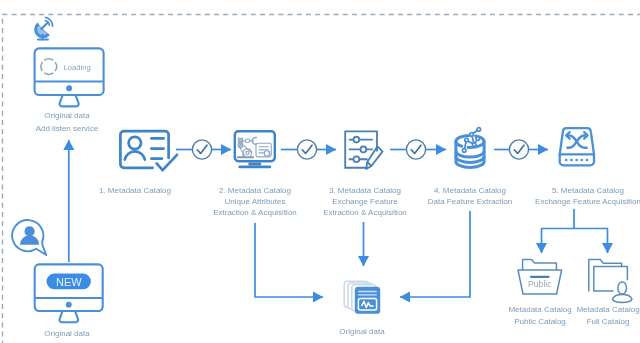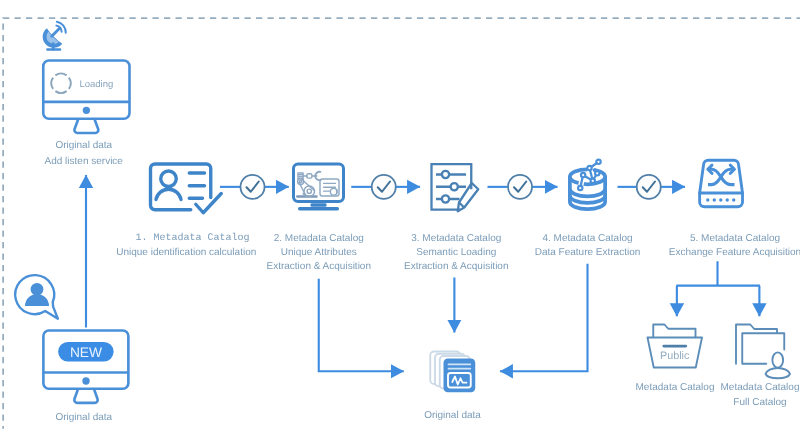--- a/index.html
+++ b/index.html
@@ -223,29 +223,28 @@
       <circle cx="519.0" cy="137.5" r="9.6"></circle>
     </g>
     <g fill="none" stroke="#3f7097" stroke-width="1.6" stroke-linecap="round" stroke-linejoin="round">
       <path d="M197.2 137.8 L200.6 141.4 L207.0 133.2"></path>
       <path d="M302.2 137.8 L305.6 141.4 L312.0 133.2"></path>
       <path d="M411.2 137.8 L414.6 141.4 L421.0 133.2"></path>
       <path d="M514.2 137.8 L517.6 141.4 L524.0 133.2"></path>
     </g>
   </svg>
 
-  <div class="lbl" style="left:94px;top:174px;width:120px;font-family:Liberation Mono, monospace;">1. Metadata Catalog</div>
-  <div class="lbl" style="left:79px;top:185px;width:140px;">Unique identification calculation</div>
+  <div class="lbl" style="left:75px;top:174px;width:120px;">1. Metadata Catalog</div>
 
   <div class="lbl" style="left:195px;top:174px;width:120px;">2. Metadata Catalog</div>
   <div class="lbl" style="left:195px;top:185px;width:120px;">Unique Attributes</div>
   <div class="lbl" style="left:195px;top:196px;width:120px;">Extraction &amp; Acquisition</div>
 
   <div class="lbl" style="left:305px;top:174px;width:120px;">3. Metadata Catalog</div>
-  <div class="lbl" style="left:305px;top:185px;width:120px;">Semantic Loading</div>
+  <div class="lbl" style="left:305px;top:185px;width:120px;">Exchange Feature</div>
   <div class="lbl" style="left:305px;top:196px;width:120px;">Extraction &amp; Acquisition</div>
 
   <div class="lbl" style="left:410px;top:174px;width:120px;">4. Metadata Catalog</div>
   <div class="lbl" style="left:410px;top:185px;width:120px;">Data Feature Extraction</div>
 
   <div class="lbl" style="left:518px;top:174px;width:140px;">5. Metadata Catalog</div>
   <div class="lbl" style="left:518px;top:185px;width:140px;">Exchange Feature Acquisition</div>
 
   <svg class="ico" style="left:343px;top:268px;" width="40" height="36" viewBox="0 0 40 36">
     <g fill="#ffffff" stroke="#ccd9e6" stroke-width="1.5" stroke-linejoin="round">
@@ -276,15 +275,16 @@
   <svg class="ico" style="left:586px;top:245px;" width="52" height="46" viewBox="0 0 52 46">
     <g fill="none" stroke="#5b8db8" stroke-width="1.5" stroke-linecap="round" stroke-linejoin="round">
       <path d="M2.8 34.0 L2.8 2.6 L14.2 2.6 L17.4 6.2 L35.6 6.2 L35.6 9.4"></path>
       <path d="M7.8 9.6 L41.4 9.6 L41.4 22.6 M7.8 9.6 L7.8 34.0 L27.0 34.0"></path>
       <ellipse cx="36.2" cy="31.0" rx="4.3" ry="6.1"></ellipse>
       <path d="M26.4 42.2 A10.0 6.0 0 0 1 46.0 42.2 A10.0 4.2 0 0 1 26.4 42.2 Z"></path>
     </g>
   </svg>
 
   <div class="lbl" style="left:490px;top:293px;width:100px;">Metadata Catalog</div>
+  <div class="lbl" style="left:490px;top:305px;width:100px;">Public Catalog</div>
   <div class="lbl" style="left:558px;top:293px;width:100px;">Metadata Catalog</div>
   <div class="lbl" style="left:558px;top:305px;width:100px;">Full Catalog</div>
 </div>
 
 </body></html>

